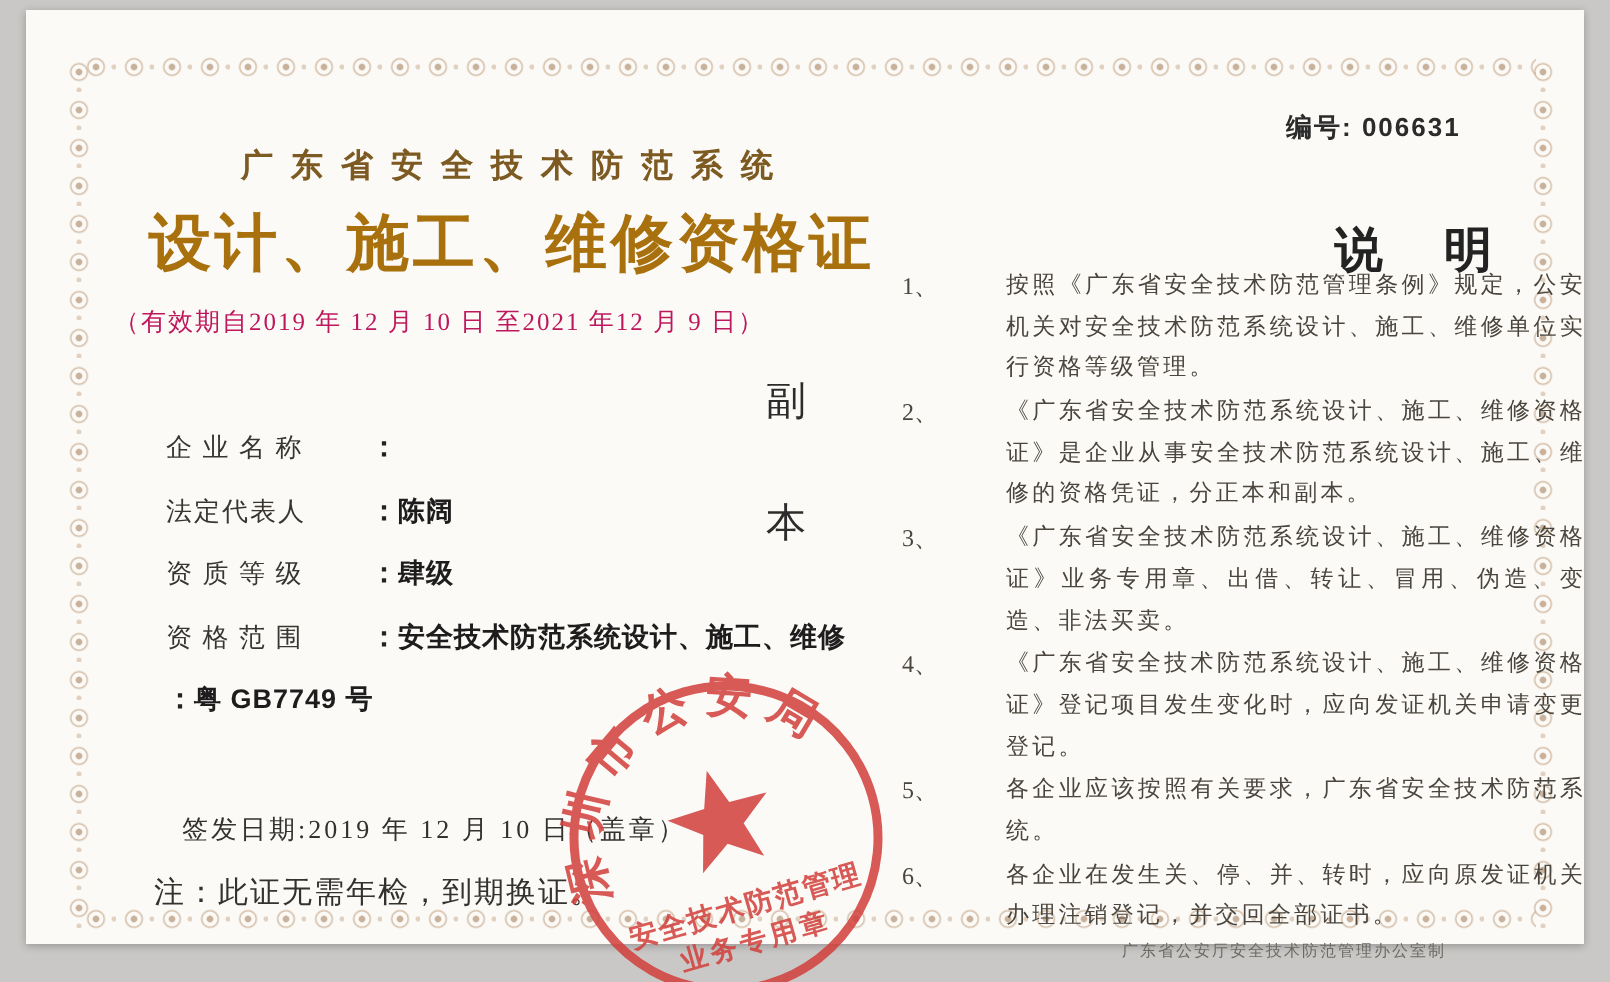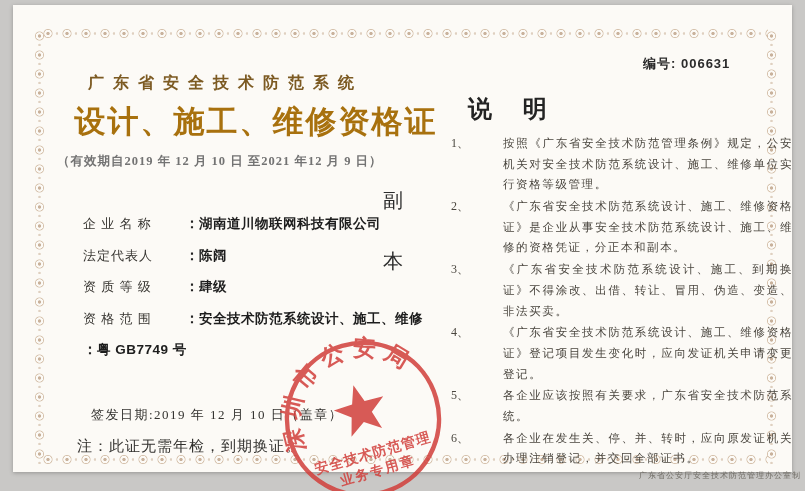--- a/index.html
+++ b/index.html
@@ -33,31 +33,31 @@
     background-size:13px 19px;
   }
   .orn-top{left:26px;right:24px;top:22px;}
   .orn-bottom{left:26px;right:24px;top:448px;}
   .orn-left{left:20px;top:22px;bottom:6px;}
   .orn-right{right:14px;top:22px;bottom:6px;}
 
   .abs{position:absolute;}
 
   .org-line{
-    left:75px;top:68px;width:340px;text-align:left;
+    left:75px;top:68px;width:340px;text-align:center;
     font-size:16px;font-weight:bold;color:#7c5a22;letter-spacing:9px;
   }
   .main-title{
     left:38px;top:96px;width:410px;text-align:center;
     font-size:31px;font-weight:bold;color:#a8710e;letter-spacing:2px;
     font-family:"Liberation Sans","DejaVu Sans",sans-serif;
   }
   .validity{
     left:44px;top:148px;width:360px;
-    font-size:12.5px;color:#737373;letter-spacing:1px;font-weight:bold;
+    font-size:12.5px;color:#be185d;letter-spacing:1px;
   }
   .fields{left:70px;top:210px;width:360px;}
   .field-row{display:flex;align-items:baseline;margin-bottom:13.5px;}
   .field-label{
     width:102px;font-size:13px;color:#383632;letter-spacing:1px;flex:none;
   }
   .field-colon{font-size:14px;font-weight:bold;color:#222;flex:none;}
   .field-value{
     font-size:13.5px;font-weight:bold;color:#1d1d1d;letter-spacing:.5px;
     font-family:"Liberation Sans","DejaVu Sans",sans-serif;
@@ -72,36 +72,36 @@
   .note-line{
     left:64px;top:432px;font-size:15px;color:#33322f;letter-spacing:1px;
   }
 
   .serial{
     left:630px;top:50px;width:150px;
     font-size:13px;font-weight:bold;color:#2b2b2b;letter-spacing:1px;
     font-family:"Liberation Sans","DejaVu Sans",sans-serif;
   }
   .notes-heading{
-    left:455px;top:88px;width:290px;text-align:left;
+    left:455px;top:104px;width:290px;text-align:right;
     font-size:24px;font-weight:bold;color:#232323;letter-spacing:12px;
     font-family:"Liberation Sans","DejaVu Sans",sans-serif;
   }
   .notes-list{left:438px;top:128px;width:342px;}
   .note-item{display:flex;margin-bottom:1px;}
   .note-num{
     flex:none;width:24px;font-size:12px;color:#4a463f;line-height:1.8;
   }
   .note-text{
     flex:1;font-size:11.5px;color:#4a463f;letter-spacing:1.6px;line-height:1.8;
     text-align:justify;
     margin-left:28px;
   }
   .right-footer{
-    left:548px;top:465px;width:240px;text-align:right;
+    left:548px;top:465px;width:240px;text-align:left;
     font-size:8px;color:#6d6a63;letter-spacing:1px;
   }
 
   .stamp-wrap{
     left:266px;top:330px;width:168px;height:168px;
     transform:rotate(-16deg);opacity:.86;
   }
   .stamp-wrap svg{display:block;}
 </style>
 </head>
@@ -116,21 +116,20 @@
     <div class="orn orn-v orn-right"></div>
 
     <div class="abs org-line" style="letter-spacing:9px;">广东省安全技术防范系统</div>
     <div class="abs main-title">设计、施工、维修资格证</div>
     <div class="abs validity">（有效期自2019 年 12 月 10 日  至2021 年12 月 9 日）</div>
 
     <div class="abs fields">
       <div class="field-row">
         <span class="field-label">企 业 名 称</span>
           <span class="field-colon">：</span>
-          <span class="field-value">湖南道川物联网科技有限公司</span>
       </div>
       <div class="field-row">
         <span class="field-label">法定代表人</span>
           <span class="field-colon">：</span>
           <span class="field-value">陈阔</span>
       </div>
       <div class="field-row">
         <span class="field-label">资 质 等 级</span>
           <span class="field-colon">：</span>
           <span class="field-value">肆级</span>
@@ -172,21 +171,21 @@
       <div class="note-item">
         <span class="note-num">1、</span>
         <span class="note-text">按照《广东省安全技术防范管理条例》规定，公安机关对安全技术防范系统设计、施工、维修单位实行资格等级管理。</span>
       </div>
       <div class="note-item">
         <span class="note-num">2、</span>
         <span class="note-text">《广东省安全技术防范系统设计、施工、维修资格证》是企业从事安全技术防范系统设计、施工、维修的资格凭证，分正本和副本。</span>
       </div>
       <div class="note-item">
         <span class="note-num">3、</span>
-        <span class="note-text">《广东省安全技术防范系统设计、施工、到期换证》不得涂改、出借、转让、冒用、伪造、变造、非法买卖。</span>
+        <span class="note-text">《广东省安全技术防范系统设计、施工、维修资格证》业务专用章、出借、转让、冒用、伪造、变造、非法买卖。</span>
       </div>
       <div class="note-item">
         <span class="note-num">4、</span>
         <span class="note-text">《广东省安全技术防范系统设计、施工、维修资格证》登记项目发生变化时，应向发证机关申请变更登记。</span>
       </div>
       <div class="note-item">
         <span class="note-num">5、</span>
         <span class="note-text">各企业应该按照有关要求，广东省安全技术防范系统。</span>
       </div>
       <div class="note-item">

